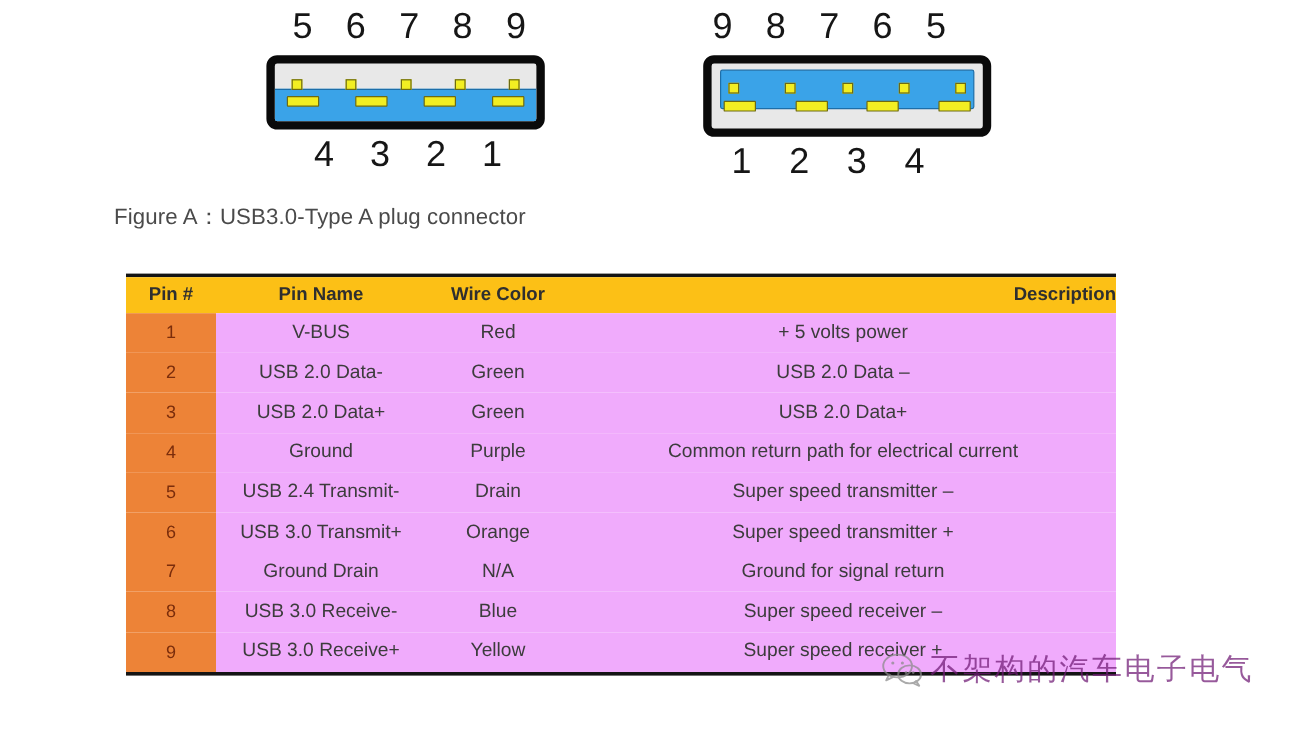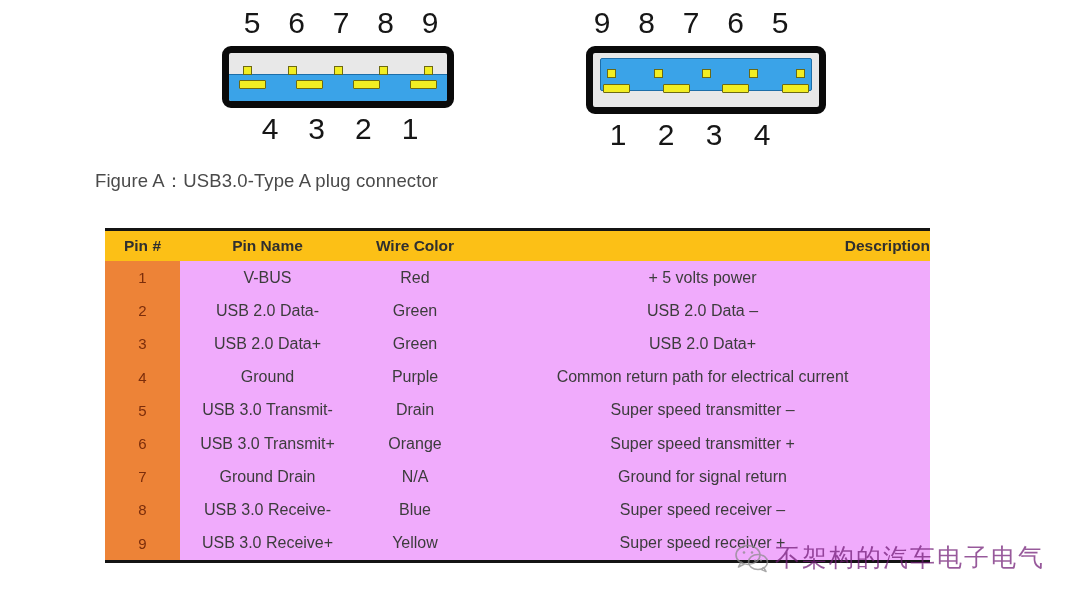--- a/index.html
+++ b/index.html
@@ -298,21 +298,21 @@
           <td>USB 2.0 Data+</td>
         </tr>
         <tr>
           <td class="pin-cell">4</td>
           <td>Ground</td>
           <td>Purple</td>
           <td>Common return path for electrical current</td>
         </tr>
         <tr>
           <td class="pin-cell">5</td>
-          <td>USB 3.0 Transmit-</td>
+          <td>USB 2.4 Transmit-</td>
           <td>Drain</td>
           <td>Super speed transmitter –</td>
         </tr>
         <tr>
           <td class="pin-cell">6</td>
           <td>USB 3.0 Transmit+</td>
           <td>Orange</td>
           <td>Super speed transmitter +</td>
         </tr>
         <tr>

